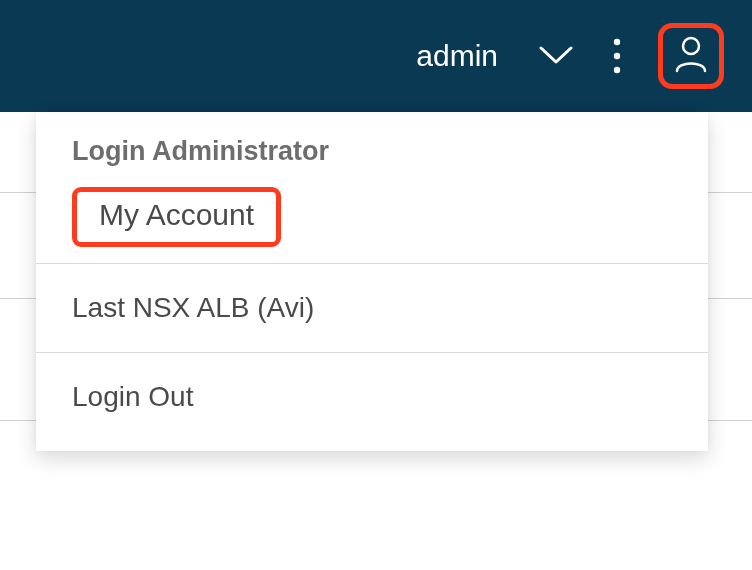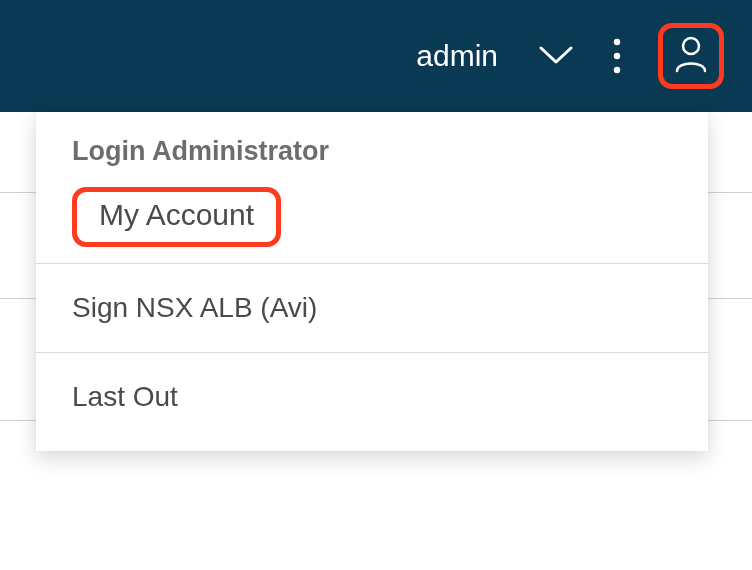--- a/index.html
+++ b/index.html
@@ -35,21 +35,21 @@
       width:672px;
       background:#fff;
       box-shadow: 0 8px 20px rgba(0,0,0,0.15), 0 -2px 6px rgba(0,0,0,0.06);
       padding:24px 36px 10px 36px;
     }
     .menu .role { color:#6d6d6d; font-size:27px; font-weight:600; margin-bottom:20px; }
     .menu .myaccount-wrap { margin-bottom:16px; }
     .menu .myaccount {
       display:inline-block;
       border:5px solid #ff3b1f;
-      border-radius:14px;
+      border-radius:9px;
       padding:6px 22px 10px 22px;
       color:#4a4a4a;
       font-size:30px;
       cursor:pointer;
     }
     .menu .lastlogin { color:#b9b9b9; font-size:27px; margin-bottom:36px; }
     .menu-sep { height:1px; background:#d9d9d9; margin:0 -36px; }
     .menu .item { color:#4a4a4a; font-size:28px; padding:28px 0; cursor:pointer; }
   </style>
 </head>
@@ -82,16 +82,16 @@
 <div class="bg-divider" style="top:192px;"></div>
 <div class="bg-divider" style="top:298px;"></div>
 <div class="bg-divider" style="top:420px;"></div>
 
 <div class="menu">
   <div class="role">Login Administrator</div>
   <div class="myaccount-wrap">
     <span class="myaccount">My Account</span>
   </div>
   <div class="menu-sep"></div>
-  <div class="item">Sign NSX ALB (Avi)</div>
+  <div class="item">Last NSX ALB (Avi)</div>
   <div class="menu-sep"></div>
-  <div class="item">Last Out</div>
+  <div class="item">Login Out</div>
 </div>
 
 </body></html>

